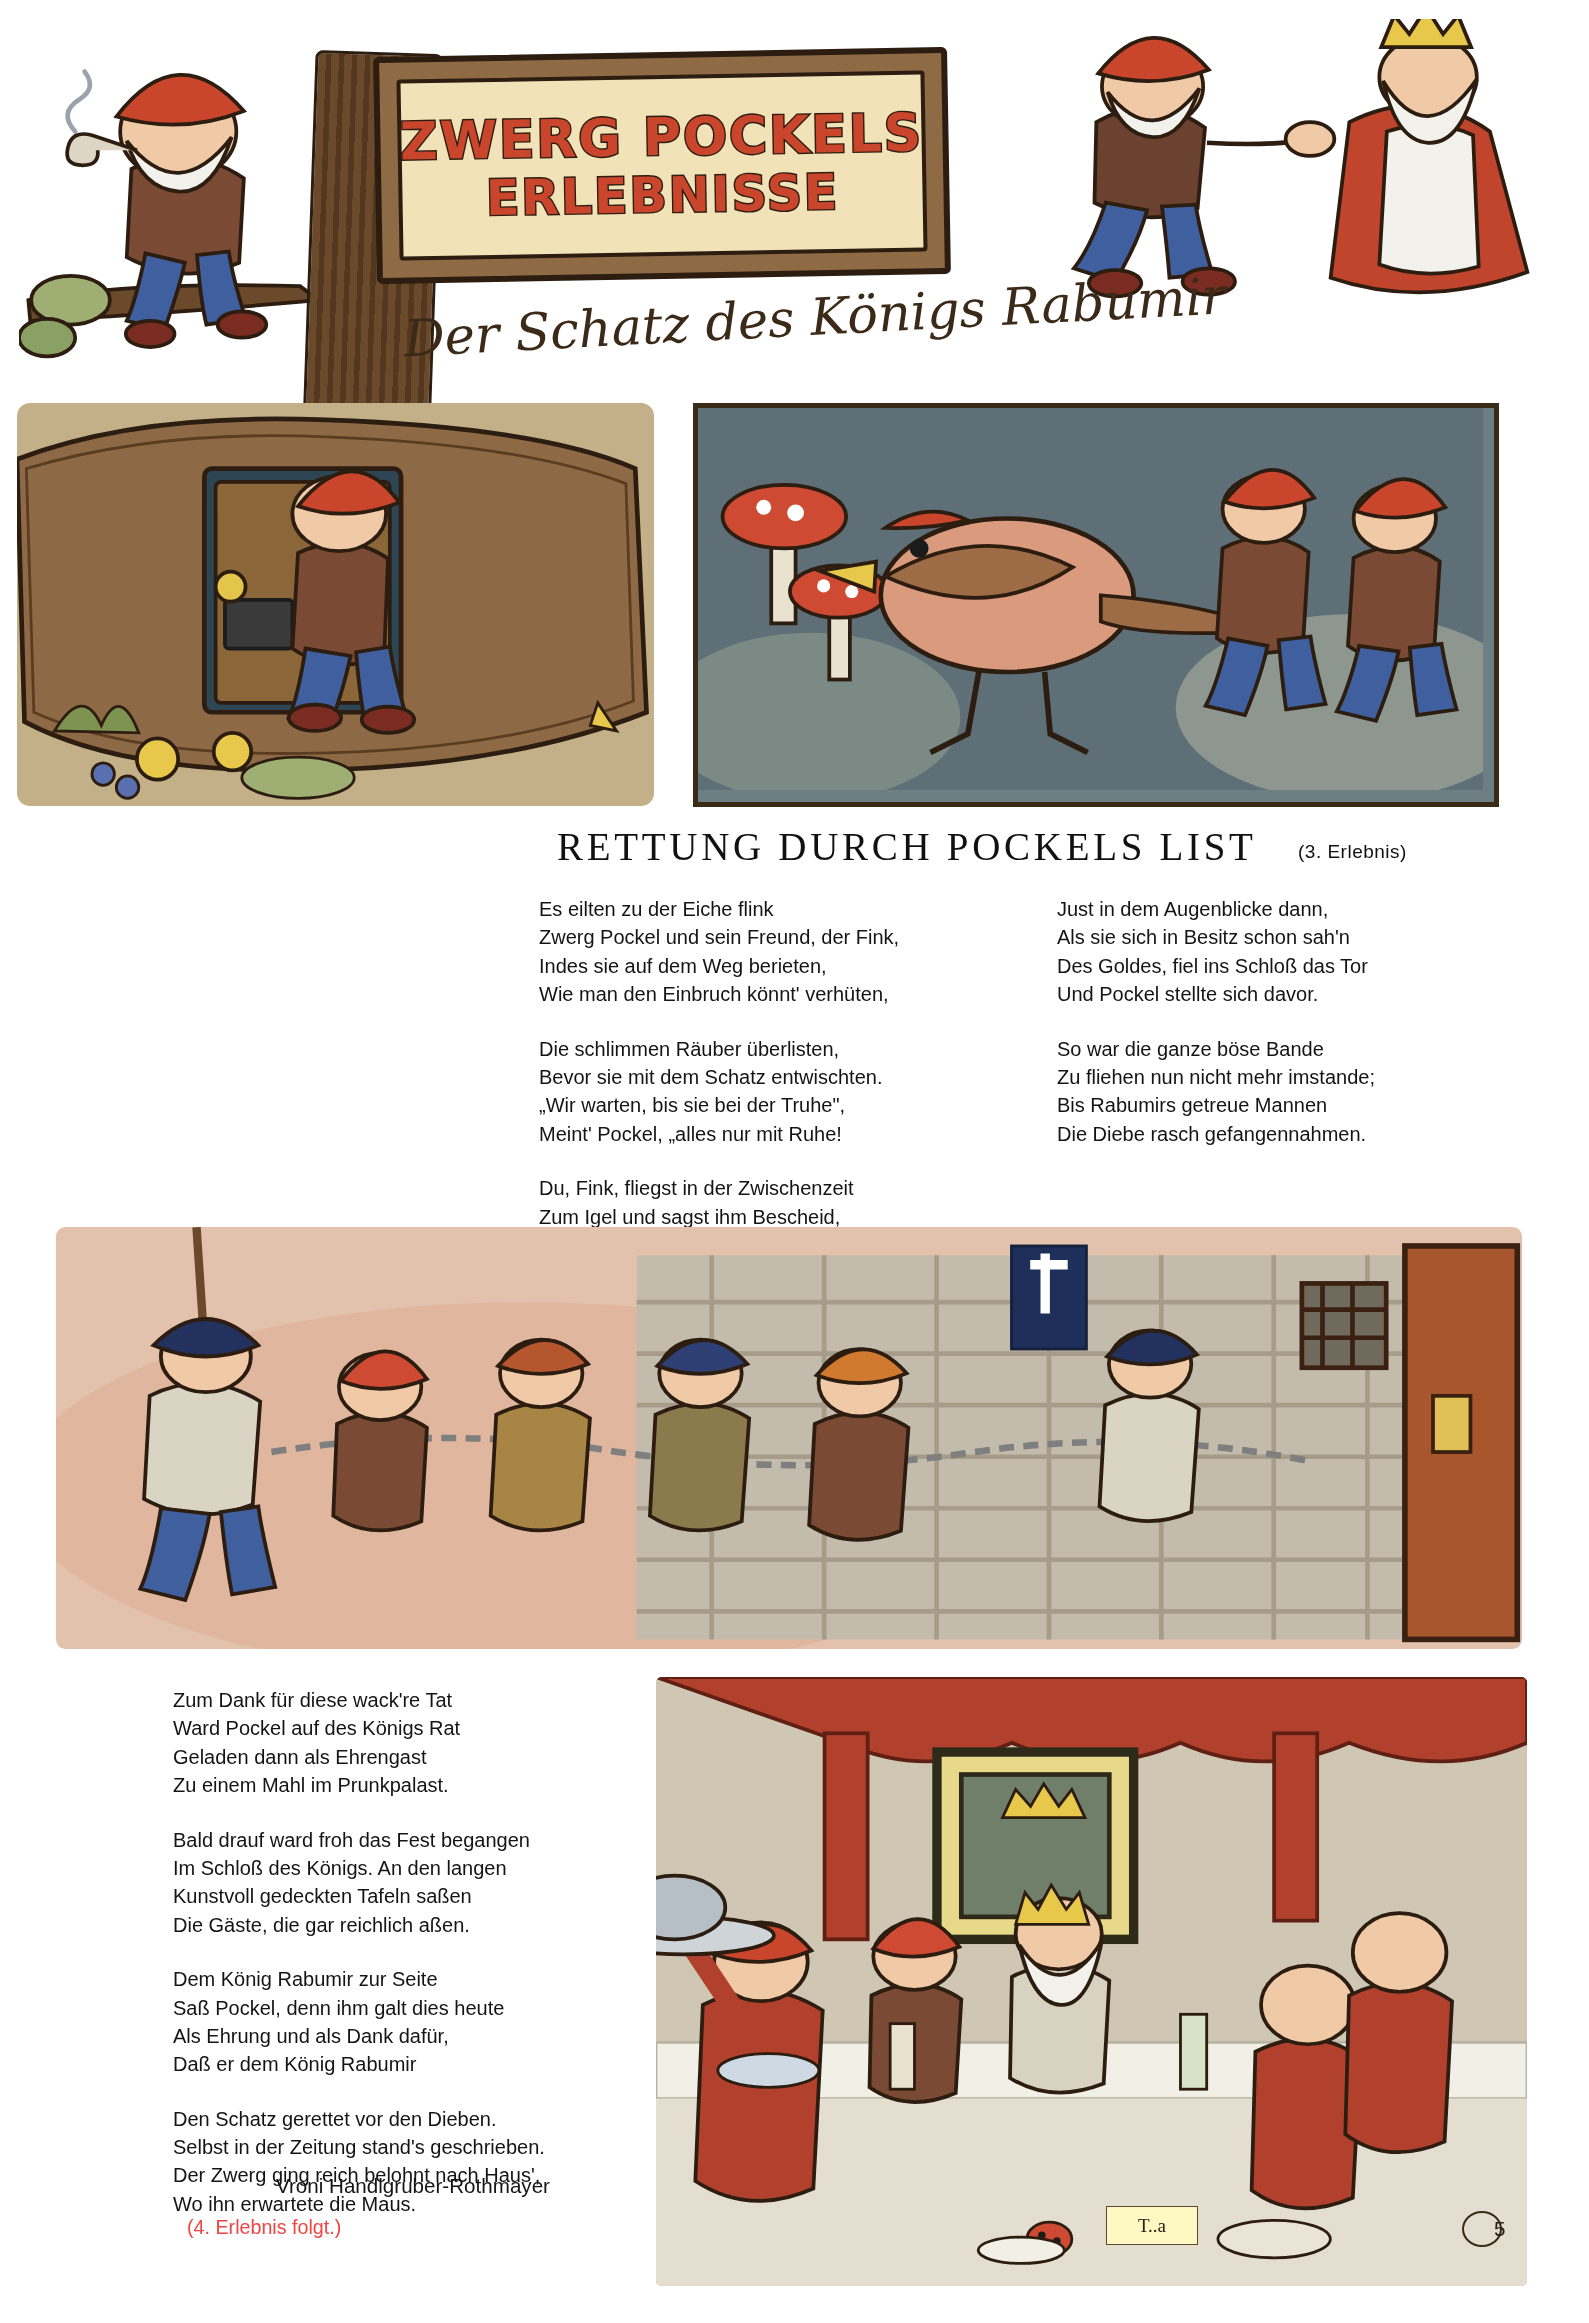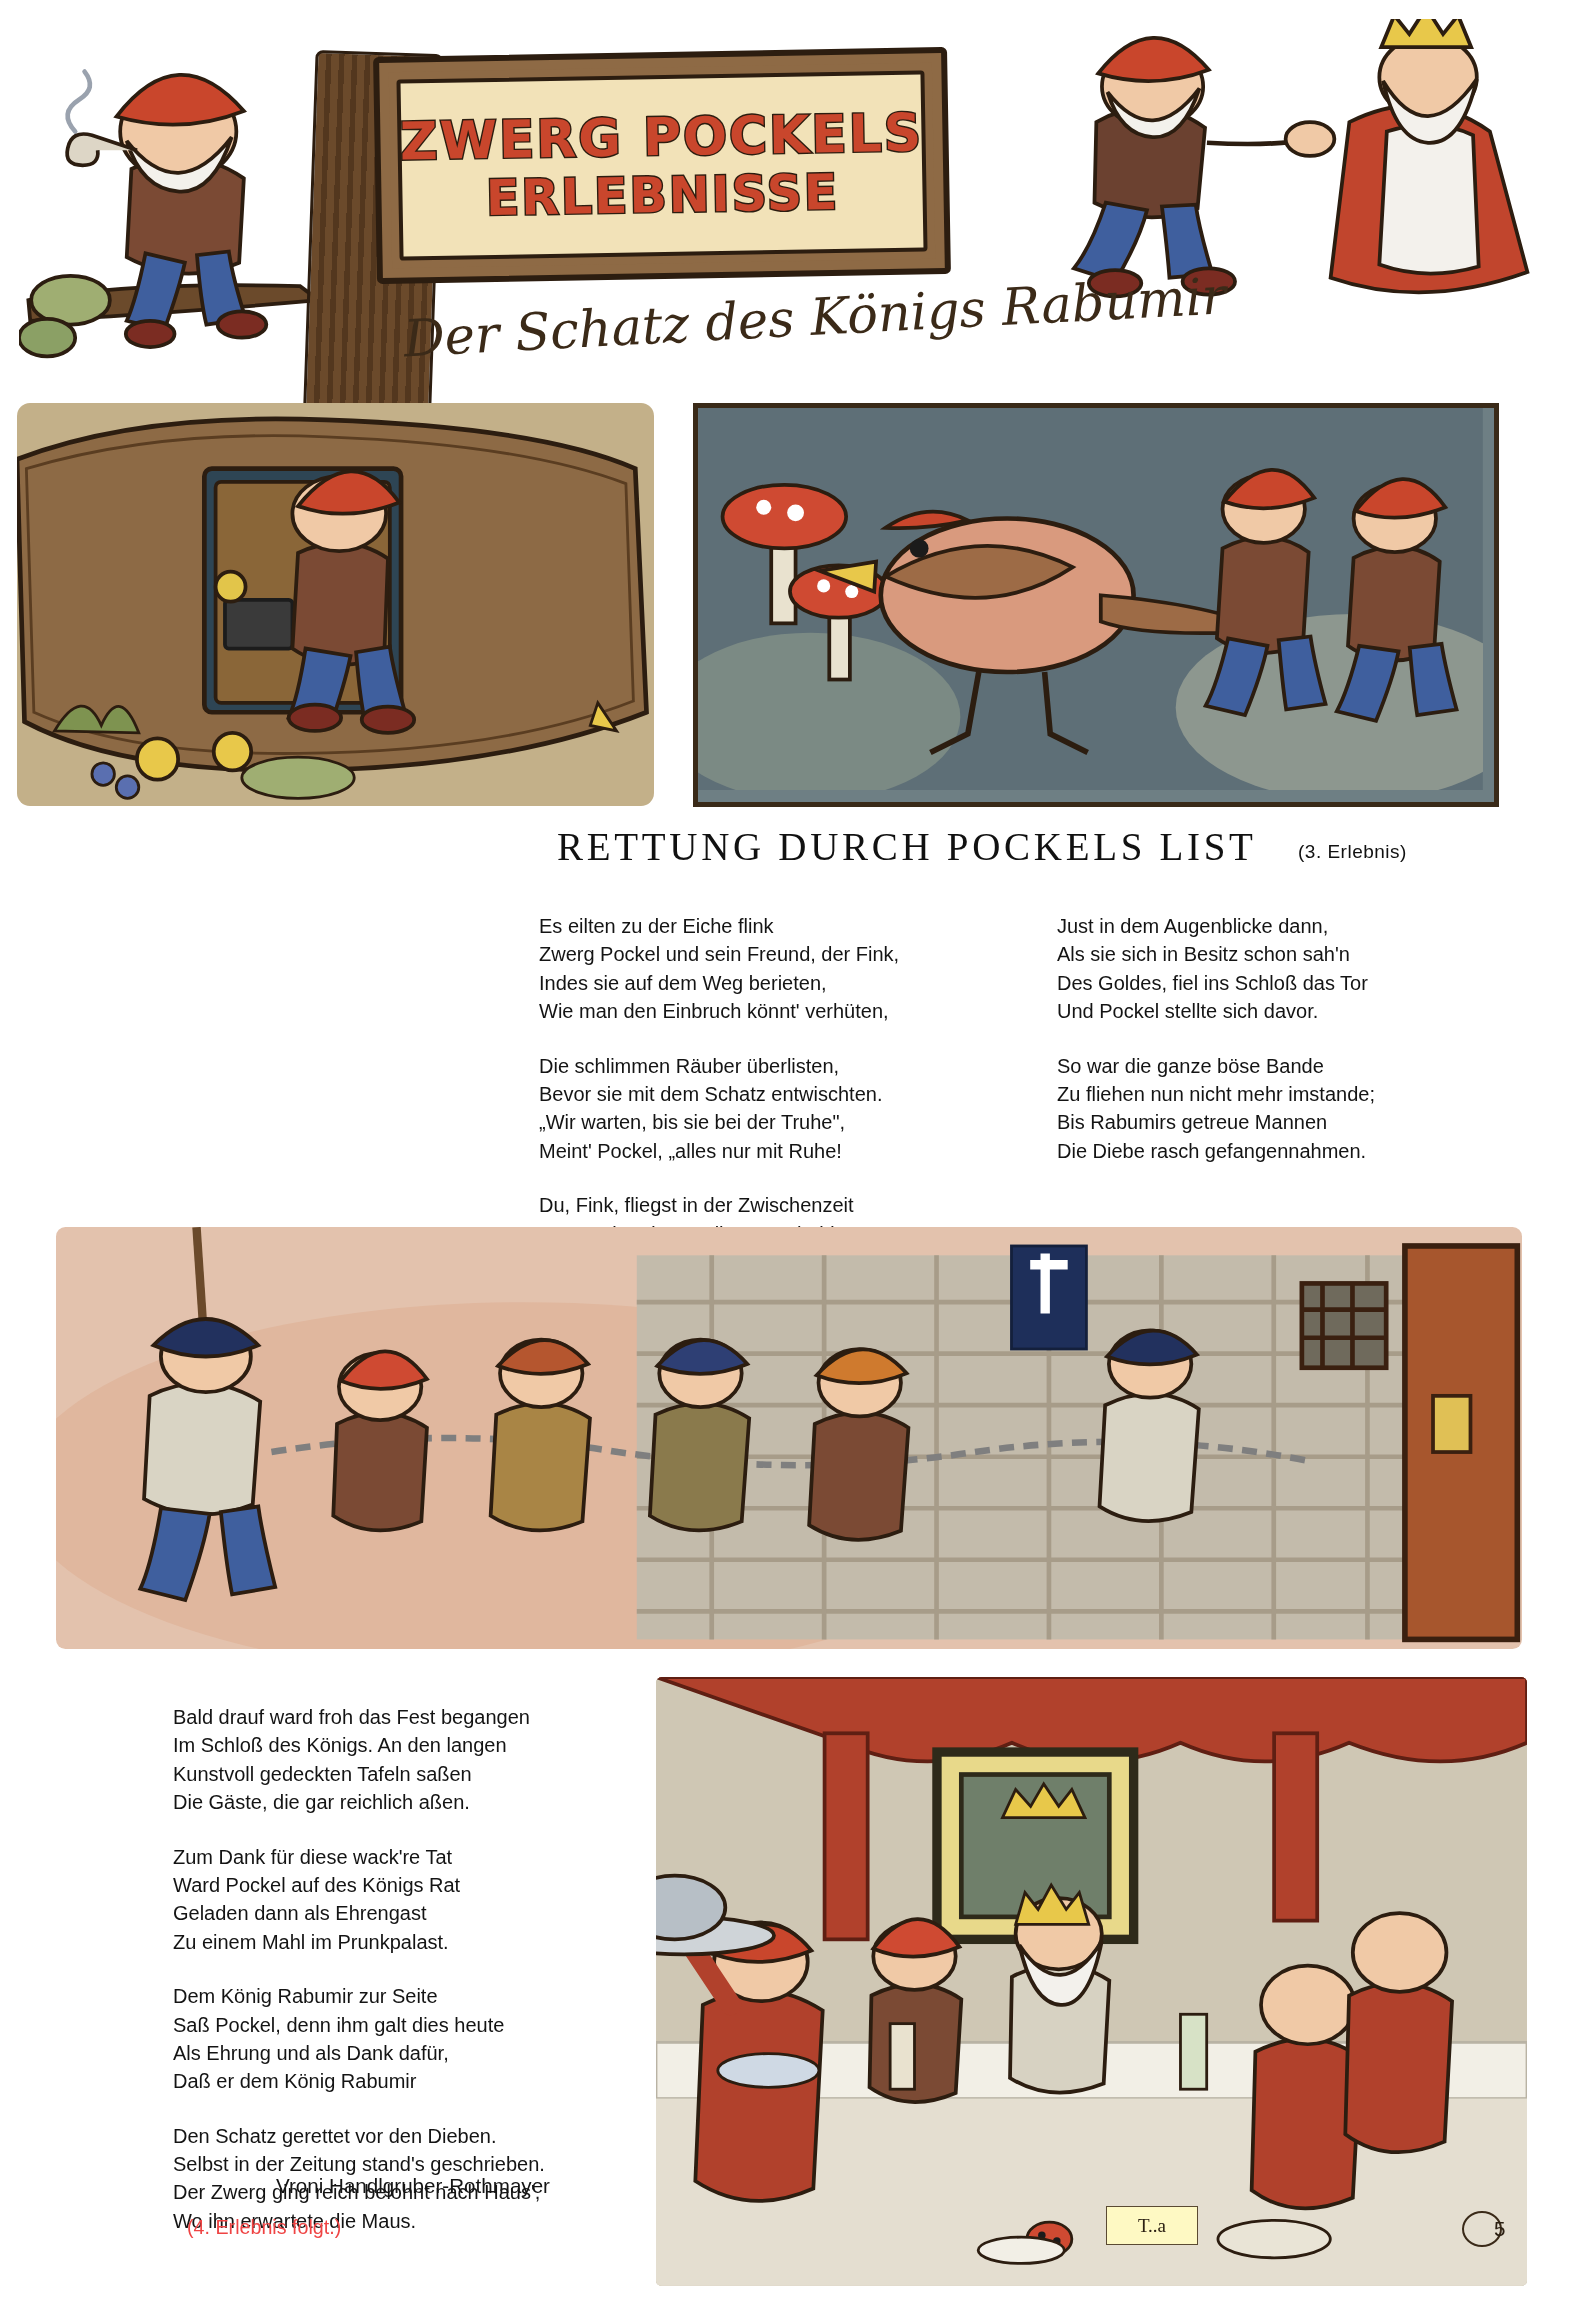--- a/index.html
+++ b/index.html
@@ -83,21 +83,21 @@
     font-size:39px;letter-spacing:3.7px;color:#111;
     white-space:nowrap;
   }
   #section-heading-note{
     position:absolute;left:1298px;top:841px;
     font-size:19px;color:#111;letter-spacing:0.5px;white-space:nowrap;
   }
 
   
   .verse-col{position:absolute;font-family:"Liberation Sans", sans-serif;
-    font-size:20px;line-height:1.42;color:#141414;margin-top:17px;}
+    font-size:20px;line-height:1.42;color:#141414;}
   #verse-col-left{left:539px;top:895px;width:525px;}
   #verse-col-right{left:1057px;top:895px;width:487px;}
   .stanza{margin-bottom:26px;white-space:pre-line;}
 
   
   #panel-prisoners{
     left:56px;top:1227px;width:1466px;height:422px;
     background:#e3c2ad;
     border-radius:9.4px;
   }
@@ -369,28 +369,28 @@
         <g transform="translate(1120,140)">
           <path d="M0 50 q54 -26 100 4 l-8 110 q-54 22 -98 -6 Z" fill="#d9d4c4" stroke="#2c1d10" stroke-width="4"></path>
           <ellipse cx="48" cy="6" rx="44" ry="36" fill="#f0c9a6" stroke="#2c1d10" stroke-width="4"></ellipse>
           <path d="M2 -2 q50 -54 96 -2 q-48 20 -96 2 Z" fill="#22315e" stroke="#2c1d10" stroke-width="4"></path>
         </g>
       </g>
     </svg>
   </div>
 
   <div class="verse-col" id="verse-col-bottom">
+    <div class="stanza">Zum Dank für diese wack're Tat
+Ward Pockel auf des Königs Rat
+Geladen dann als Ehrengast
+Zu einem Mahl im Prunkpalast.</div>
     <div class="stanza">Bald drauf ward froh das Fest begangen
 Im Schloß des Königs. An den langen
 Kunstvoll gedeckten Tafeln saßen
 Die Gäste, die gar reichlich aßen.</div>
-    <div class="stanza">Zum Dank für diese wack're Tat
-Ward Pockel auf des Königs Rat
-Geladen dann als Ehrengast
-Zu einem Mahl im Prunkpalast.</div>
     <div class="stanza">Dem König Rabumir zur Seite
 Saß Pockel, denn ihm galt dies heute
 Als Ehrung und als Dank dafür,
 Daß er dem König Rabumir</div>
     <div class="stanza">Den Schatz gerettet vor den Dieben.
 Selbst in der Zeitung stand's geschrieben.
 Der Zwerg ging reich belohnt nach Haus',
 Wo ihn erwartete die Maus.</div>
   </div>
 

